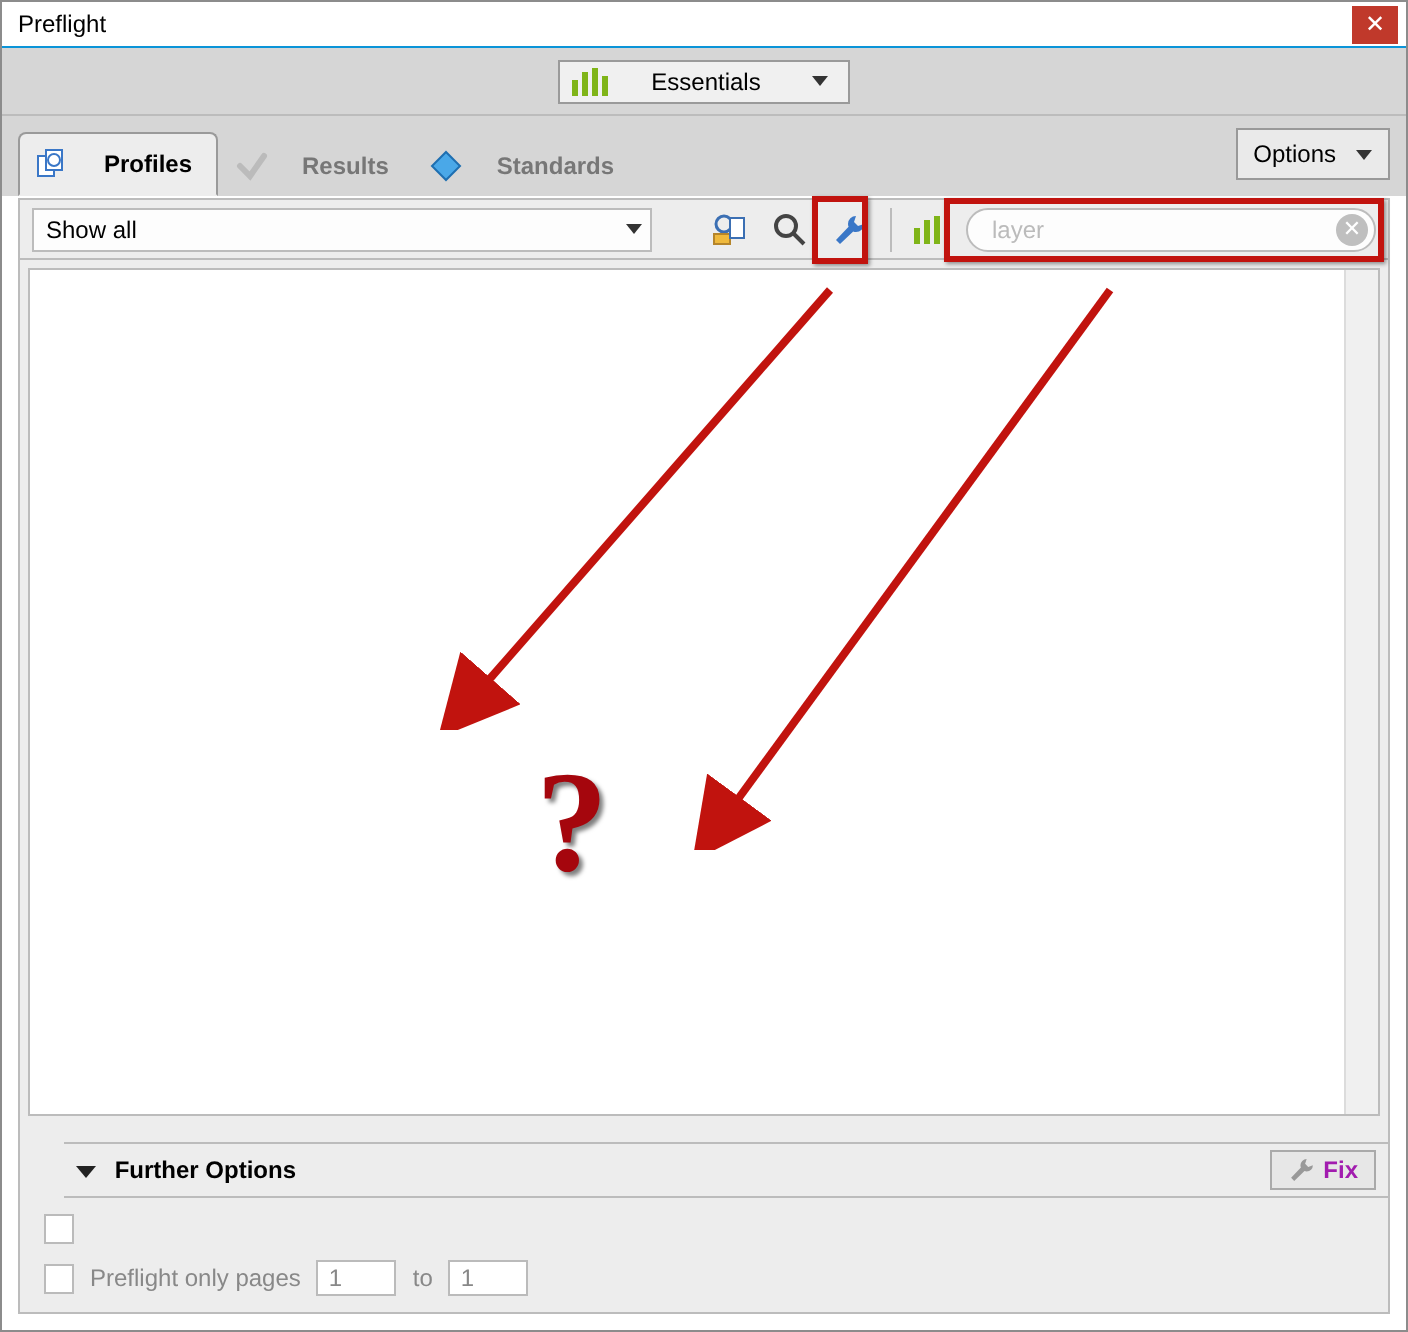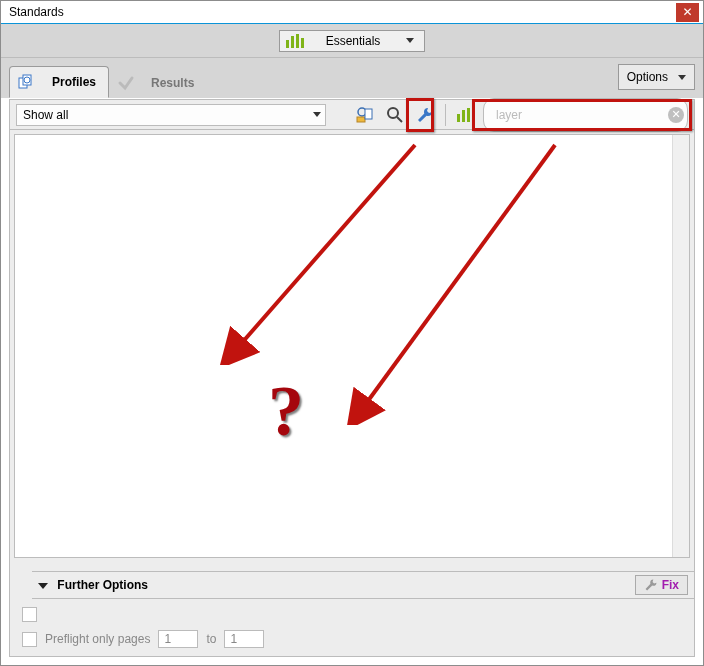--- a/index.html
+++ b/index.html
@@ -135,21 +135,21 @@
   .icon-btn {
     width: 26px; height: 26px;
     display: flex; align-items: center; justify-content: center;
     border: 1px solid transparent;
   }
   .sep {
     width: 1px; height: 22px; background: #bcbcbc; margin: 0 3px;
   }
   .search-box {
     flex: 1;
-    height: 34px;
+    height: 22px;
     background: #fdfdfd;
     border: 1px solid #bcbcbc;
     border-radius: 11px;
     display: flex; align-items: center;
     padding: 0 3px 0 10px;
     min-width: 180px;
   }
   .search-box input {
     border: 0; outline: 0;
     font-size: 12px;
@@ -239,21 +239,21 @@
   }
   
   .tabicon { width:18px; height:18px; display:flex; align-items:center; justify-content:center; }
 </style>
 </head>
 <body>
 
 <div class="outer">
 
   <div class="titlebar">
-    <span>Standards</span>
+    <span>Preflight</span>
     <div class="close-btn">
       <span>✕</span>
     </div>
   </div>
 
   <div class="ws-row">
     <div class="ws-btn">
       <span class="ws-bars">
           <span></span>
           <span></span>
@@ -277,20 +277,28 @@
         </span>
         <span>Profiles</span>
       </div>
       <div class="tab">
         <span class="tabicon">
           <svg width="18" height="18" viewBox="0 0 18 18">
             <path d="M3 9 L8 14 L15 4" fill="none" stroke="#bbb" stroke-width="3" stroke-linecap="round"></path>
           </svg>
         </span>
         <span>Results</span>
+      </div>
+      <div class="tab">
+        <span class="tabicon">
+          <svg width="18" height="18" viewBox="0 0 18 18">
+            <polygon points="9,2 16,9 9,16 2,9" fill="#4aa8e8" stroke="#1e6fb1"></polygon>
+          </svg>
+        </span>
+        <span>Standards</span>
       </div>
     </div>
     <div class="options-btn">
       <span>Options</span>
       <span class="caret-down"></span>
     </div>
   </div>
 
   <div class="panel">
 

